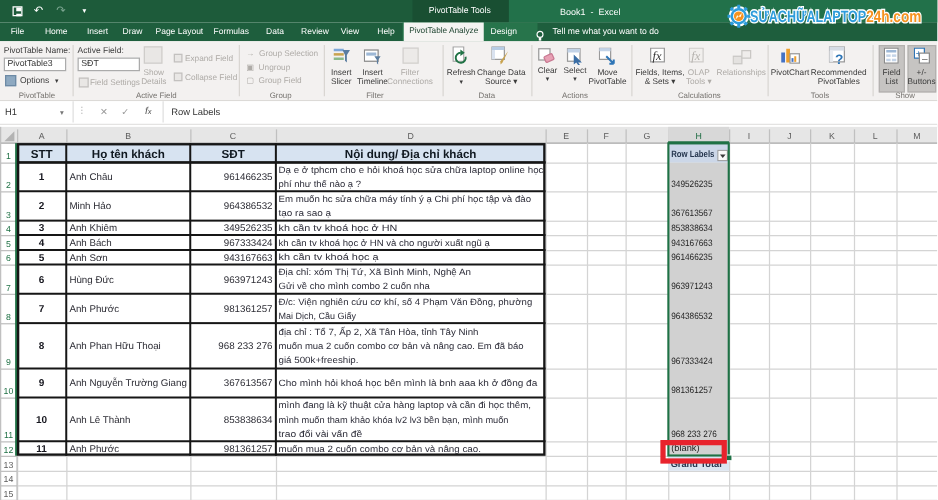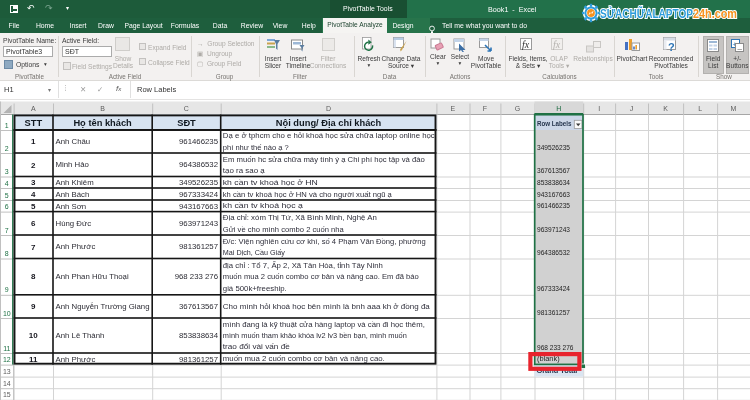--- a/index.html
+++ b/index.html
@@ -17,21 +17,21 @@
 <div class="ab" style="left:330px;top:0;width:77px;height:18px;background:#194f32;"></div>
 
 <div class="ab" style="left:10px;top:5px;width:8px;height:8px;border:1px solid #fff;">
     <div class="ab" style="left:1.5px;top:0;width:4px;height:3px;background:#fff;"></div>
     <div class="ab" style="left:1.5px;top:4.5px;width:4.5px;height:2.5px;background:#fff;"></div>
   </div>
 <div class="ab wt" style="left:27px;top:3px;font-size:9px;">↶</div>
 <div class="ab" style="left:45px;top:3px;font-size:9px;color:#7da792;">↷</div>
 <div class="ab wt" style="left:66px;top:4px;font-size:6px;">▾</div>
 <div class="ab wt" style="left:343px;top:5px;font-size:6.9px;">PivotTable Tools</div>
-<div class="ab wt" style="left:488px;top:5px;font-size:7.2px;">Book1&nbsp;&nbsp;-&nbsp;&nbsp;Excel</div>
+<div class="ab wt" style="left:448px;top:5px;font-size:7.2px;">Book1&nbsp;&nbsp;-&nbsp;&nbsp;Excel</div>
 
 <div class="ab" style="left:0;top:18px;width:750px;height:14.5px;background:#1e5e3d;"></div>
 <div class="ab" style="left:322px;top:18px;width:108px;height:14.5px;background:#27744b;"></div>
 <div class="ab wt" style="left:-11px;top:21.5px;width:50px;text-align:center;font-size:6.8px;">File</div>
 <div class="ab wt" style="left:20px;top:21.5px;width:50px;text-align:center;font-size:6.8px;">Home</div>
 <div class="ab wt" style="left:53px;top:21.5px;width:50px;text-align:center;font-size:6.8px;">Insert</div>
 <div class="ab wt" style="left:81px;top:21.5px;width:50px;text-align:center;font-size:6.8px;">Draw</div>
 <div class="ab wt" style="left:118.5px;top:21.5px;width:50px;text-align:center;font-size:6.8px;">Page Layout</div>
 <div class="ab wt" style="left:160px;top:21.5px;width:50px;text-align:center;font-size:6.8px;">Formulas</div>
 <div class="ab wt" style="left:195px;top:21.5px;width:50px;text-align:center;font-size:6.8px;">Data</div>

